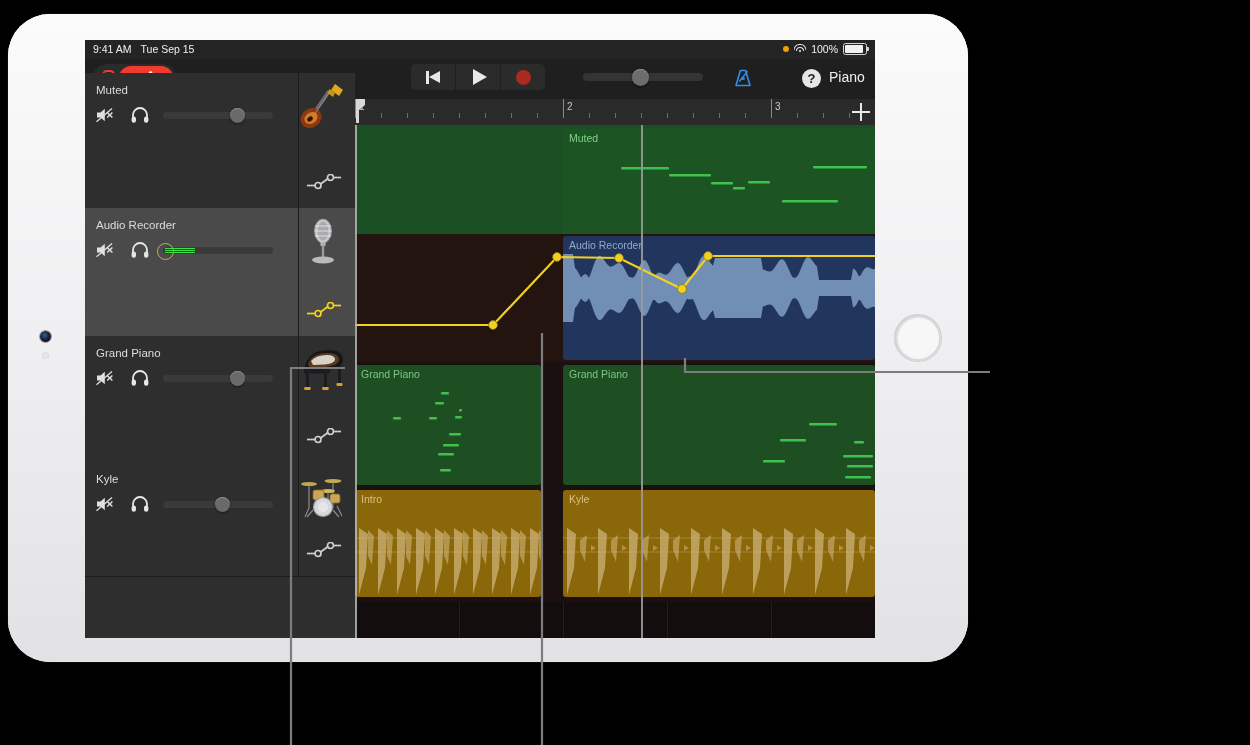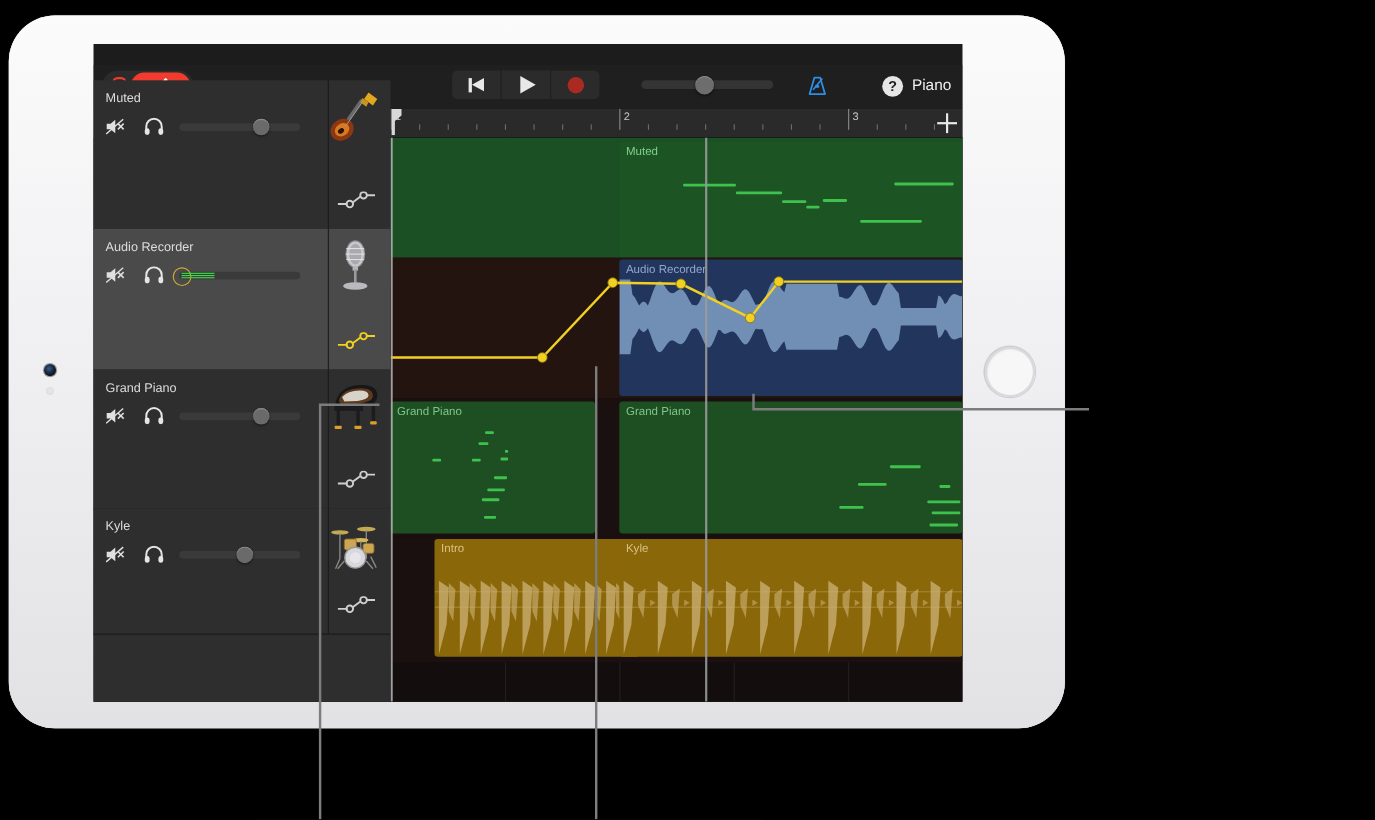--- a/index.html
+++ b/index.html
@@ -126,20 +126,38 @@
 <body>
 
 <div id="ipad-frame"></div>
 <div id="bezel-inner"></div>
 <div id="front-camera"></div>
 <div id="ambient-sensor"></div>
 <div id="home-button"></div>
 
 <div id="screen">
 
+  <div id="status-bar">
+    <div class="sb-left">
+      <span>9:41 AM</span>
+      <span>Tue Sep 15</span>
+    </div>
+    <div class="sb-right">
+      <span class="sb-dot"></span>
+      <span class="wifi-ic">
+          <i></i>
+          <i></i>
+          <i></i>
+        </span>
+      <span>100%</span>
+      <span class="batt">
+          <i></i>
+        </span>
+    </div>
+  </div>
 
   <div id="toolbar">
     <div id="lock-edit">
       <span class="lock-ic">
           <span class="shk"></span>
           <span class="bdy"></span>
         </span>
       <span id="edit-pill">
           <span class="pencil"></span>
         </span>
@@ -430,21 +448,21 @@
                 <rect x="200" y="95" width="22" height="2.6" rx="1" fill="#3fc24d"></rect>
                 <rect x="280" y="90" width="30" height="2.6" rx="1" fill="#3fc24d"></rect>
                 <rect x="284" y="100" width="26" height="2.6" rx="1" fill="#3fc24d"></rect>
                 <rect x="282" y="111" width="26" height="2.6" rx="1" fill="#3fc24d"></rect>
               </svg>
               <div class="region-name" style="color: rgb(127, 196, 138);">Grand Piano</div>
             </div>
           </div>
           <div class="lane" style="top: 363px; height: 114px;">
             <div class="lane-bg" style="background: rgb(26, 16, 16);"></div>
-            <div class="region" style="left: 0px; width: 186px; top: 2px; height: 107px; background: rgb(138, 103, 8); margin-left: 40px;">
+            <div class="region" style="left: 0px; width: 186px; top: 2px; height: 107px; background: rgb(138, 103, 8);">
               <svg width="186" height="107" style="position:absolute;left:0;top:0;">
           <line x1="0" y1="48" x2="186" y2="48" stroke="#d6c08a" stroke-width="0.8" opacity=".45"></line>
           <line x1="0" y1="62" x2="186" y2="62" stroke="#d6c08a" stroke-width="0.8" opacity=".45"></line>
           <path d="M4 38 L13 44 L11 78 L4 105 Z" fill="#cdb278" opacity="0.75"></path>
                 <path d="M13 40 L19 46 L17 75 L13 66 Z" fill="#cdb278" opacity="0.62"></path>
                 <path d="M23 38 L32 44 L30 78 L23 105 Z" fill="#cdb278" opacity="0.75"></path>
                 <path d="M32 40 L38 46 L36 75 L32 66 Z" fill="#cdb278" opacity="0.62"></path>
                 <path d="M42 38 L51 44 L49 78 L42 105 Z" fill="#cdb278" opacity="0.75"></path>
                 <path d="M51 40 L57 46 L55 75 L51 66 Z" fill="#cdb278" opacity="0.62"></path>
                 <path d="M61 38 L70 44 L68 78 L61 105 Z" fill="#cdb278" opacity="0.75"></path>

